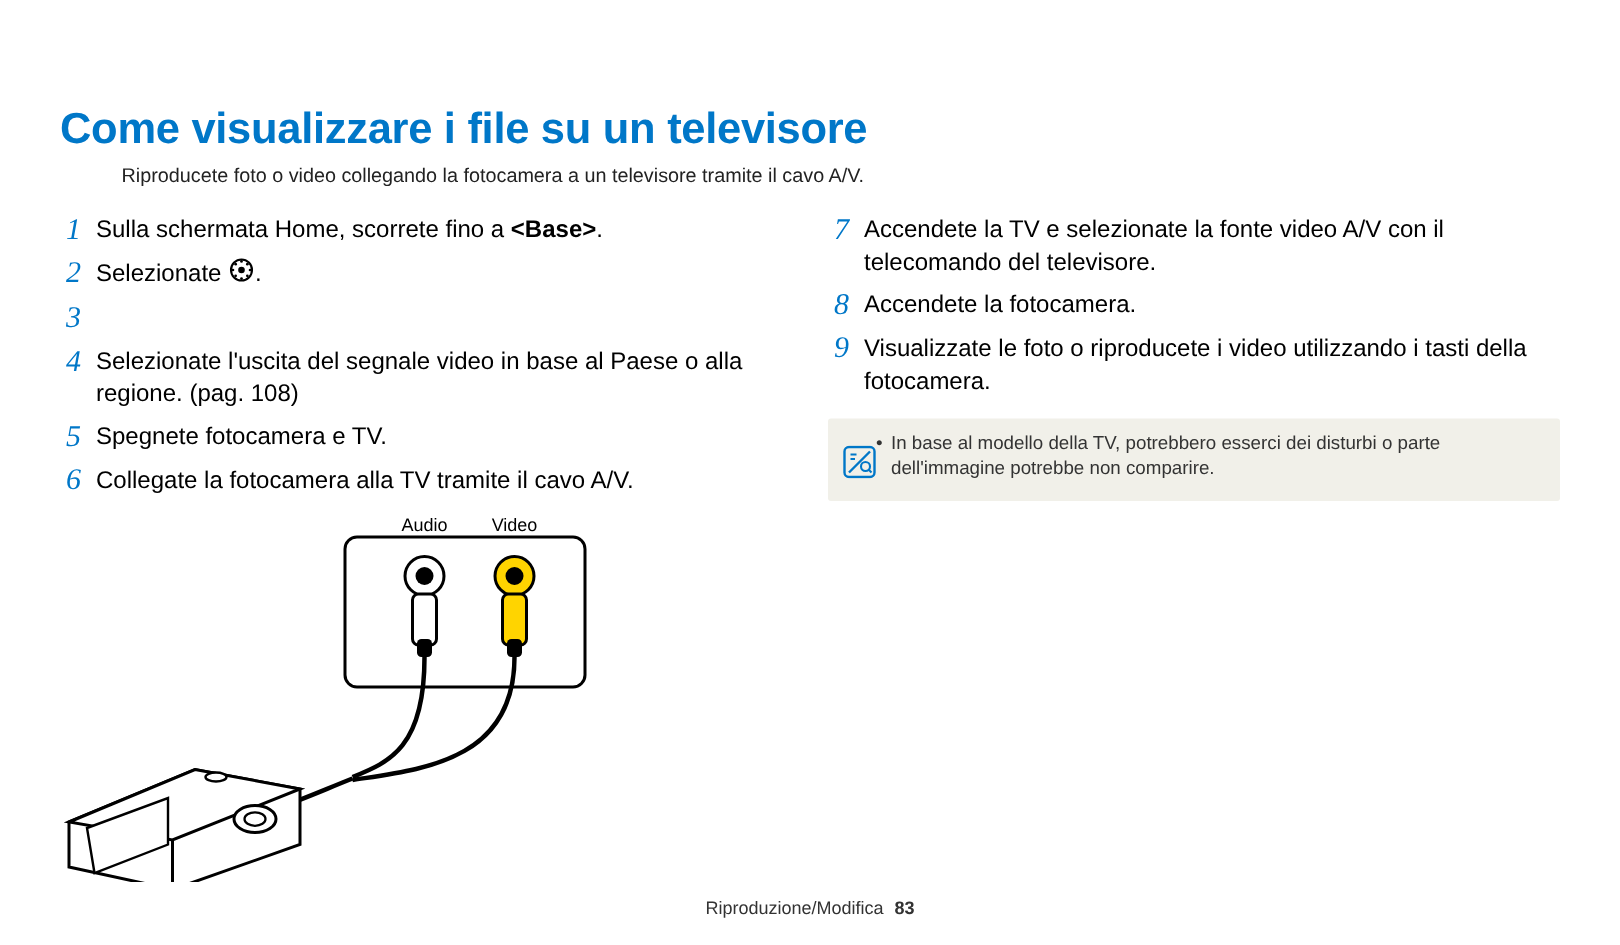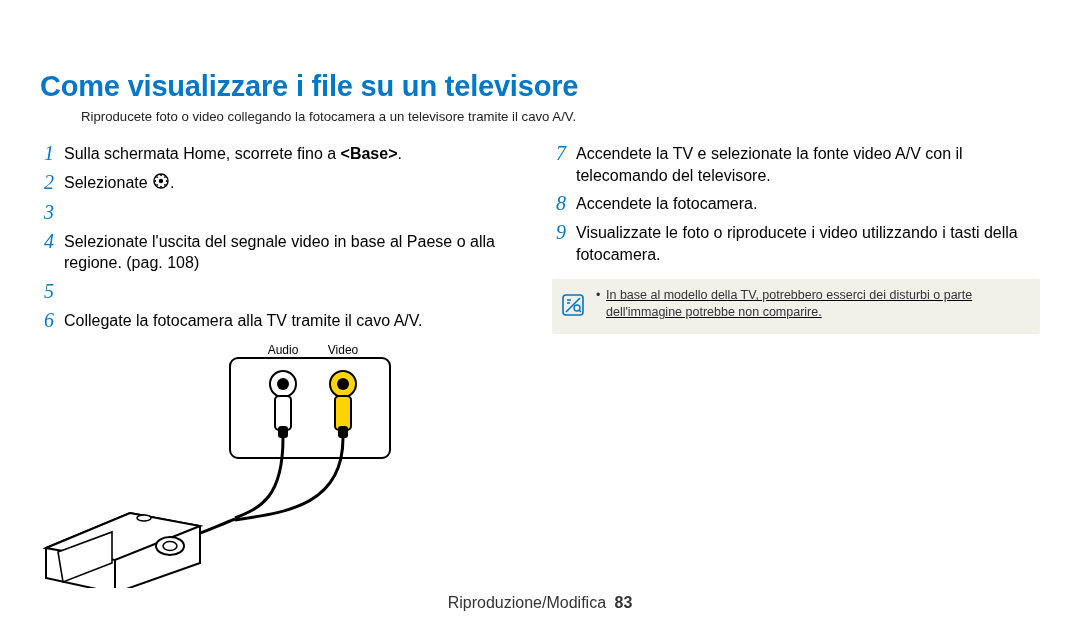--- a/index.html
+++ b/index.html
@@ -77,25 +77,24 @@
   .sub-bullets li::before {
     content: "•";
     position: absolute;
     left: 0;
     top: 0;
   }
   .note-box {
     background: #f1f0e9;
     border-radius: 2px;
     display: flex;
-    align-items: center;
-    gap: 12px;
+    align-items: flex-end;
+    gap: 0;
     padding: 8px 14px 10px 10px;
     margin-top: 14px;
-    text-decoration: underline;
   }
   .note-icon {
     flex-shrink: 0;
     margin-top: 2px;
   }
   .note-box ul {
     list-style: none;
   }
   .note-box li {
     font-size: 12.5px;
@@ -113,21 +112,21 @@
   .diagram-wrap {
     display: flex;
     justify-content: flex-start;
     margin-top: 4px;
   }
   .footer {
     position: absolute;
     left: 0; right: 0;
     bottom: 18px;
     text-align: center;
-    font-size: 16px;
+    font-size: 12px;
     color: #333;
   }
   .footer .pn { font-weight: 700; margin-left: 4px; }
 </style>
 </head>
 <body>
 
 <h1 class="title">Come visualizzare i file su un televisore</h1>
 <p class="subtitle">Riproducete foto o video collegando la fotocamera a un televisore tramite il cavo A/V.</p>
 
@@ -167,20 +166,21 @@
       <div class="num">3</div>
     </div>
 
     <div class="step">
       <div class="num">4</div>
       <div class="step-body">Selezionate l'uscita del segnale video in base al Paese o alla regione. (pag. 108)</div>
     </div>
 
     <div class="step">
       <div class="num">5</div>
+      <div class="step-body">Spegnete fotocamera e TV.</div>
     </div>
 
     <div class="step">
       <div class="num">6</div>
       <div class="step-body">Collegate la fotocamera alla TV tramite il cavo A/V.</div>
     </div>
 
     <div class="diagram-wrap">
       <svg width="370" height="250" viewBox="0 0 370 250">
 

